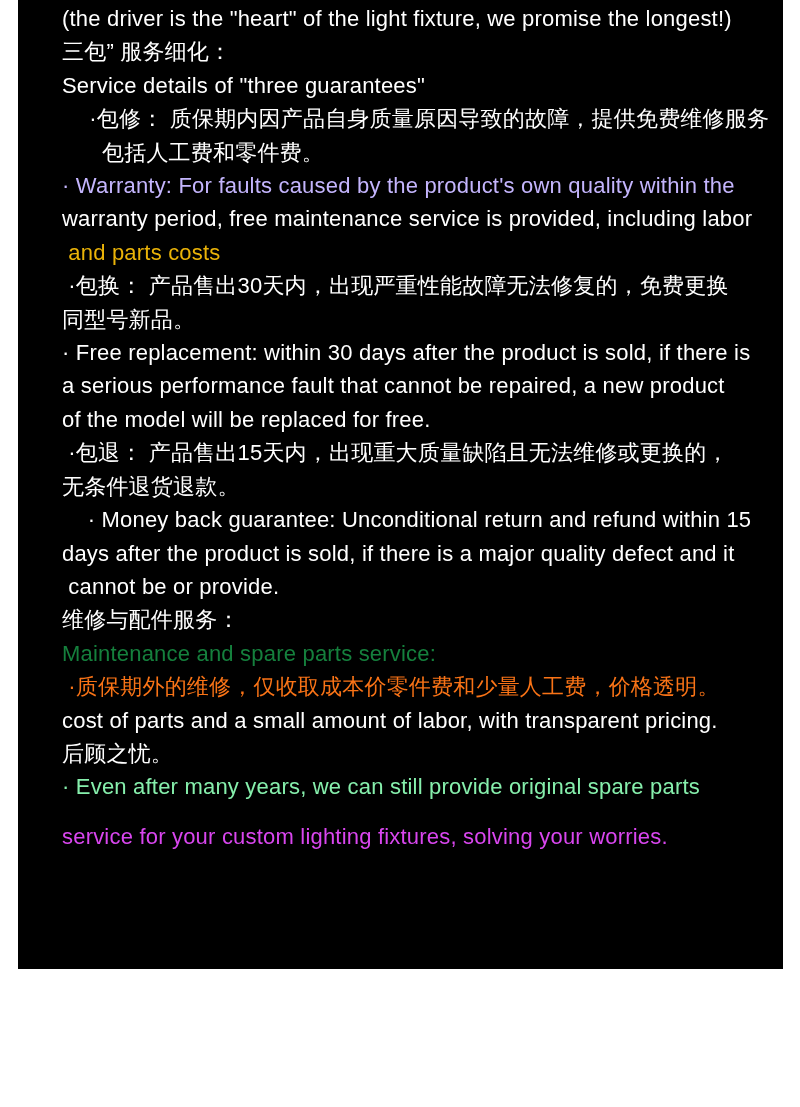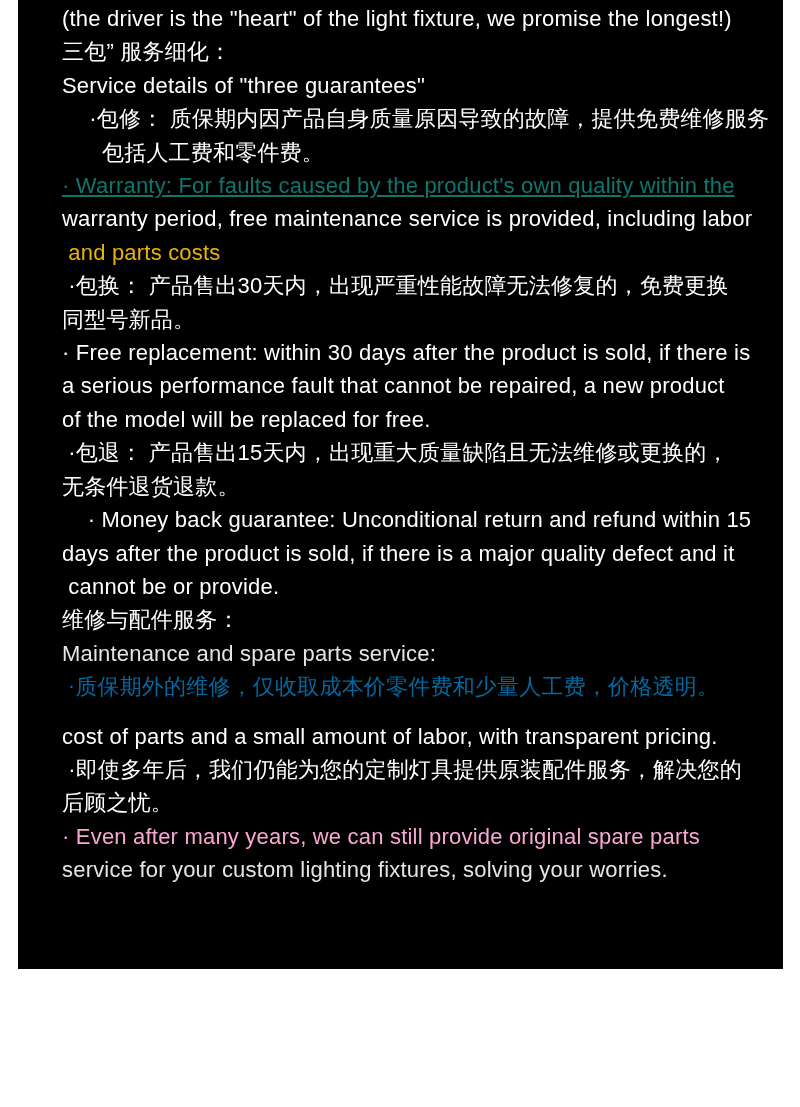--- a/index.html
+++ b/index.html
@@ -46,36 +46,35 @@
 </head>
 <body style="background: rgb(255, 255, 255);">
 
 <div class="panel" style="background: rgb(0, 0, 0);">
   <div class="text-lines" id="text-lines">
       <div class="line" style="color: rgb(255, 255, 255);">(the driver is the "heart" of the light fixture, we promise the longest!)</div>
       <div class="line" style="color: rgb(255, 255, 255);">三包” 服务细化：</div>
       <div class="line" style="color: rgb(255, 255, 255);">Service details of "three guarantees"</div>
       <div class="line" style="color: rgb(255, 255, 255); margin-left: 21px;"> ·包修： 质保期内因产品自身质量原因导致的故障，提供免费维修服务</div>
       <div class="line" style="color: rgb(255, 255, 255); margin-left: 40px;">包括人工费和零件费。</div>
-      <div class="line" style="color: #0f766e; text-decoration: underline;">· Warranty: For faults caused by the product's own quality within the</div>
+      <div class="line" style="color: #c4b5fd;">· Warranty: For faults caused by the product's own quality within the</div>
       <div class="line" style="color: rgb(255, 255, 255);">warranty period, free maintenance service is provided, including labor</div>
       <div class="line" style="color: #eab308;"> and parts costs</div>
       <div class="line" style="color: rgb(255, 255, 255);"> ·包换： 产品售出30天内，出现严重性能故障无法修复的，免费更换</div>
       <div class="line" style="color: rgb(255, 255, 255);">同型号新品。</div>
       <div class="line" style="color: rgb(255, 255, 255);">· Free replacement: within 30 days after the product is sold, if there is</div>
       <div class="line" style="color: rgb(255, 255, 255);">a serious performance fault that cannot be repaired, a new product</div>
       <div class="line" style="color: rgb(255, 255, 255);">of the model will be replaced for free.</div>
       <div class="line" style="color: rgb(255, 255, 255);"> ·包退： 产品售出15天内，出现重大质量缺陷且无法维修或更换的，</div>
       <div class="line" style="color: rgb(255, 255, 255);">无条件退货退款。</div>
       <div class="line" style="color: rgb(255, 255, 255); text-align: center;">· Money back guarantee: Unconditional return and refund within 15</div>
       <div class="line" style="color: rgb(255, 255, 255);">days after the product is sold, if there is a major quality defect and it</div>
       <div class="line" style="color: rgb(255, 255, 255);"> cannot be or provide.</div>
       <div class="line" style="color: rgb(255, 255, 255);">维修与配件服务：</div>
-      <div class="line" style="color: #e5e5e5;">Maintenance and spare parts service:</div>
-      <div class="line" style="color: #0369a1; font-family: Liberation Serif, serif;"> ·质保期外的维修，仅收取成本价零件费和少量人工费，价格透明。</div>
-      <div class="line" style="color: rgb(255, 255, 255); margin-top: 16px;">cost of parts and a small amount of labor, with transparent pricing.</div>
-      <div class="line" style="color: rgb(255, 255, 255);"> ·即使多年后，我们仍能为您的定制灯具提供原装配件服务，解决您的</div>
+      <div class="line" style="color: #15803d;">Maintenance and spare parts service:</div>
+      <div class="line" style="color: #f97316;"> ·质保期外的维修，仅收取成本价零件费和少量人工费，价格透明。</div>
+      <div class="line" style="color: rgb(255, 255, 255);">cost of parts and a small amount of labor, with transparent pricing.</div>
       <div class="line" style="color: rgb(255, 255, 255);">后顾之忧。</div>
-      <div class="line" style="color: #f9a8d4;">· Even after many years, we can still provide original spare parts</div>
-      <div class="line" style="color: #e5e5e5;">service for your custom lighting fixtures, solving your worries.</div>
+      <div class="line" style="color: #86efac;">· Even after many years, we can still provide original spare parts</div>
+      <div class="line" style="color: #d946ef; margin-top: 16px;">service for your custom lighting fixtures, solving your worries.</div>
     </div>
 </div>
 <div class="bottom-margin"></div>
 
 </body></html>

